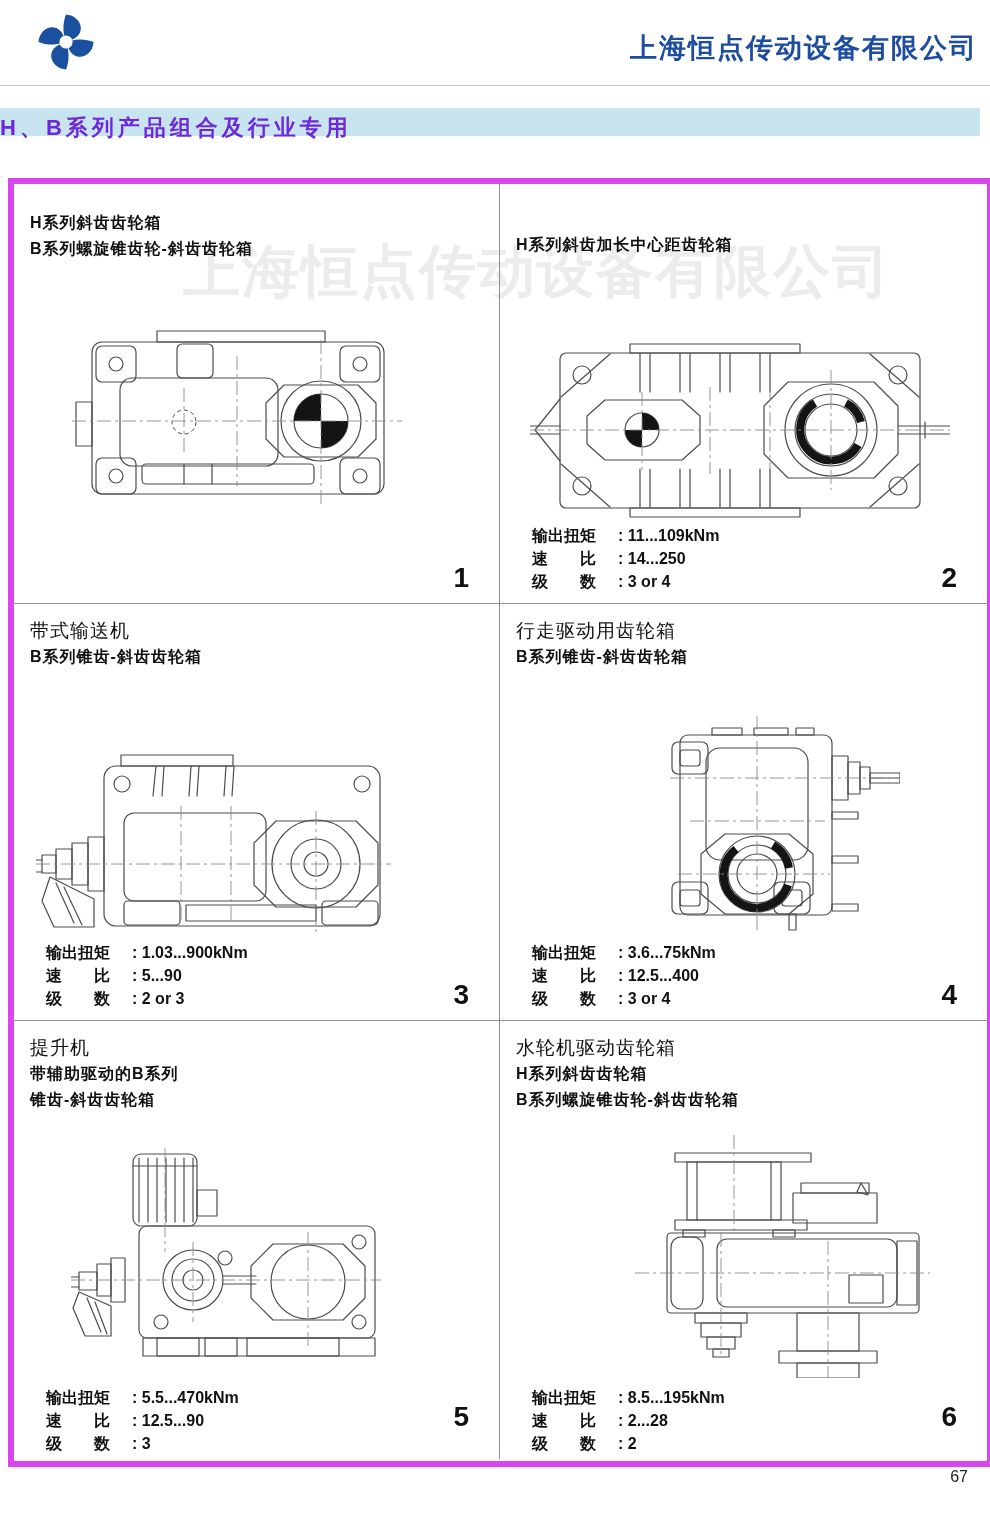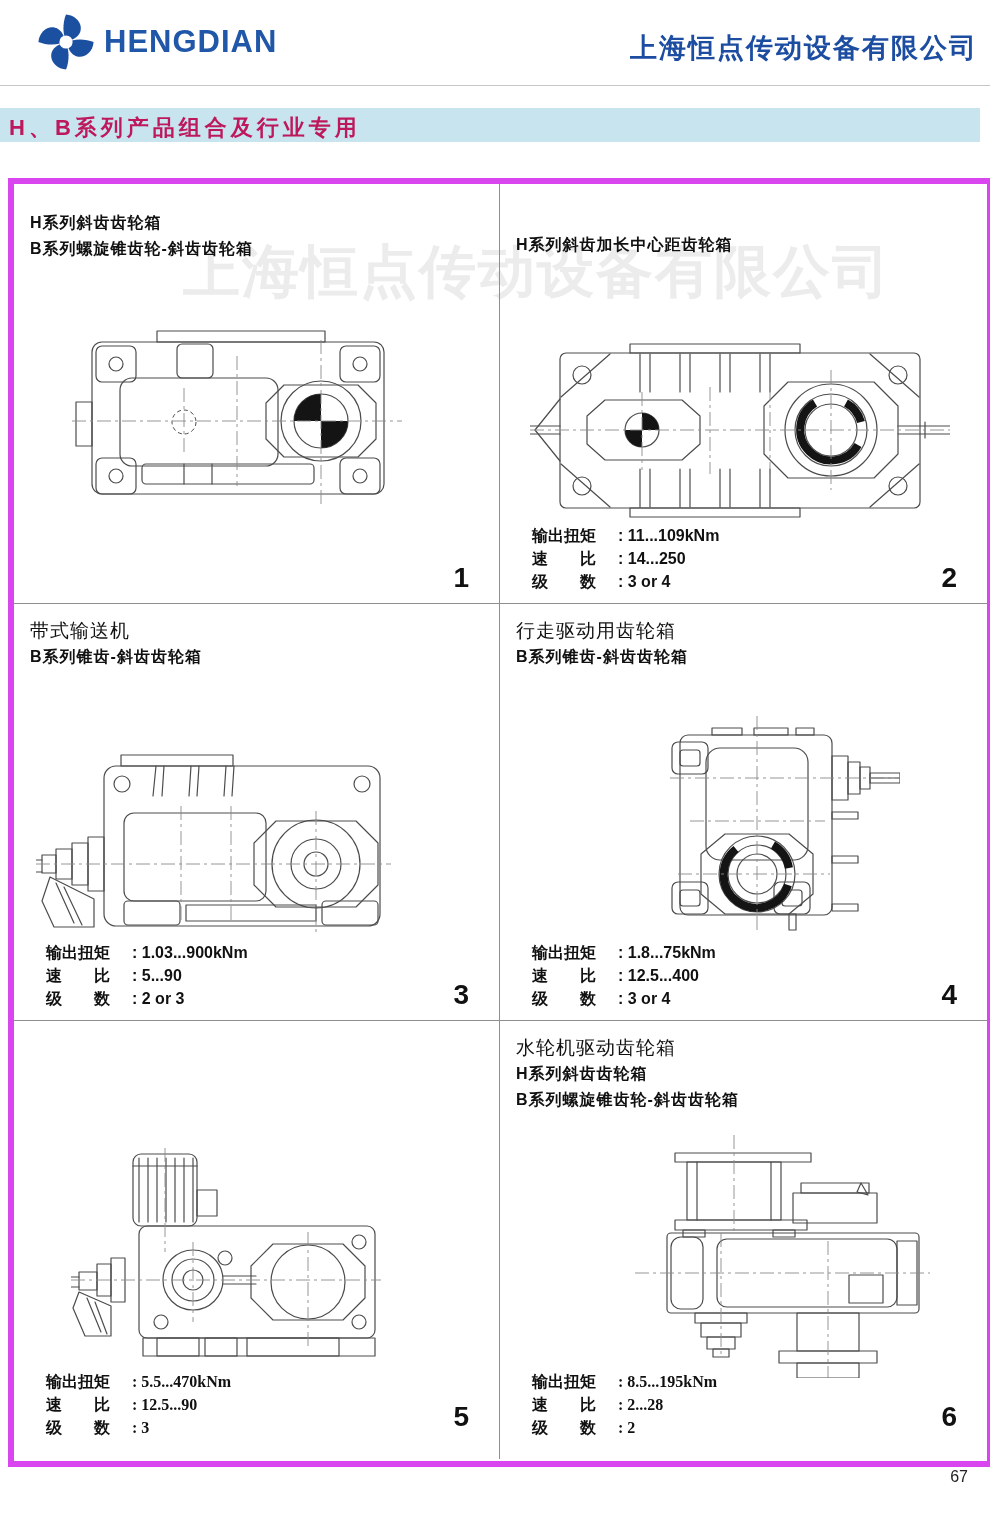--- a/index.html
+++ b/index.html
@@ -5,40 +5,40 @@
   html,body{margin:0;padding:0;background:#fff;}
   .page{position:relative;width:990px;height:1513px;background:#fff;overflow:hidden;
         font-family:"Liberation Sans",sans-serif;color:#111;}
   
   .logo{position:absolute;left:36px;top:10px;width:60px;height:64px;}
   .brand{position:absolute;left:104px;top:24px;font-size:31px;font-weight:bold;
          color:#2057a8;letter-spacing:1px;}
   .company{position:absolute;right:12px;top:30px;font-size:27px;font-weight:bold;
            color:#1d4da1;font-family:"Liberation Serif",serif;letter-spacing:2px;}
   .header-rule{position:absolute;left:0;top:85px;width:990px;height:1px;background:#c6c6c6;}
-  .banner{position:absolute;left:0;top:108px;width:980px;height:34px;background:#c7e4ef;
-          font-size:22px;font-weight:bold;line-height:39px;padding-left:9px;
-          letter-spacing:4px;box-sizing:border-box;color:#be185d;}
+  .banner{position:absolute;left:0;top:108px;width:980px;height:28px;background:#c7e4ef;
+          font-size:22px;font-weight:bold;line-height:39px;
+          letter-spacing:4px;box-sizing:border-box;color:#6d28d9;}
   
   .watermark{position:absolute;left:183px;top:234px;font-size:57px;font-weight:bold;
              color:#ececec;letter-spacing:2px;white-space:nowrap;z-index:1;pointer-events:none;}
   
   .grid{position:absolute;left:8px;top:178px;width:973px;height:1277px;
         border:6px solid #d946ef;display:grid;z-index:2;
         grid-template-columns:486px 487px;grid-template-rows:420px 417px 438px;}
   .cell{position:relative;box-sizing:border-box;}
   .cell.br{border-right:1px solid #8f8f8f;}
   .cell.bb{border-bottom:1px solid #8f8f8f;}
   .titleblock{position:absolute;left:16px;top:26px;line-height:26px;}
   .titleblock.t2{top:48px;}
   .titleblock.t3{top:14px;}
   .ptitle{font-size:19px;font-weight:normal;letter-spacing:1px;}
   .psub{font-size:16px;font-weight:bold;letter-spacing:1px;}
   .specs{position:absolute;left:32px;bottom:10px;}
-  .specs.row3{bottom:20px;font-family:Liberation Serif, serif;}
+  .specs.row3{bottom:4px;}
   .spec-row{font-size:16px;font-weight:bold;line-height:23px;white-space:pre;}
   .spec-label{display:inline-block;min-width:86px;}
   .pnum{position:absolute;right:30px;bottom:9px;font-size:28px;font-weight:bold;}
   .pnum.row3{bottom:26px;}
   .drawing{position:absolute;}
   
   .ln{fill:none;stroke:#4c4c4c;stroke-width:1.2;stroke-linejoin:round;stroke-linecap:round;}
   .dash{fill:none;stroke:#4c4c4c;stroke-width:1;stroke-dasharray:4 3;}
   .cl{fill:none;stroke:#8a8a8a;stroke-width:0.9;stroke-dasharray:14 4 3 4;}
   .fillb{fill:#141414;stroke:none;}
@@ -52,21 +52,20 @@
 
   <svg class="logo" viewBox="0 0 100 100">
     <g fill="#1b4f9f">
       <path d="M50 4 C74 6 84 32 64 44 L52 50 C44 40 44 18 50 4 Z"></path>
       <path d="M50 4 C74 6 84 32 64 44 L52 50 C44 40 44 18 50 4 Z" transform="rotate(90,50,50)"></path>
       <path d="M50 4 C74 6 84 32 64 44 L52 50 C44 40 44 18 50 4 Z" transform="rotate(180,50,50)"></path>
       <path d="M50 4 C74 6 84 32 64 44 L52 50 C44 40 44 18 50 4 Z" transform="rotate(270,50,50)"></path>
     </g>
     <circle cx="50" cy="50" r="11" fill="#ffffff"></circle>
   </svg>
-  <div class="brand">HENGDIAN</div>
   <div class="company">上海恒点传动设备有限公司</div>
   <div class="header-rule"></div>
   <div class="banner">H、B系列产品组合及行业专用</div>
 
   <div class="watermark">上海恒点传动设备有限公司</div>
 
   <div class="grid">
 
     <div class="cell br bb">
       <div class="titleblock">
@@ -259,28 +258,33 @@
         <path d="M86 143 A33 33 0 1 0 138 179" class="arcb"></path>
         <path d="M123 139 A33 33 0 0 1 139 162" class="arcb"></path>
         <g class="cl">
           <line x1="107" y1="10" x2="107" y2="228"></line>
           <line x1="20" y1="72" x2="250" y2="72"></line>
           <line x1="28" y1="168" x2="180" y2="168"></line>
           <line x1="40" y1="115" x2="175" y2="115"></line>
         </g>
       </svg>
       <div class="specs">
-        <div class="spec-row"><span class="spec-label">输出扭矩</span><span>: 1.8...75kNm</span></div>
+        <div class="spec-row"><span class="spec-label">输出扭矩</span><span>: 3.6...75kNm</span></div>
         <div class="spec-row"><span class="spec-label">速　　比</span><span>: 12.5...400</span></div>
         <div class="spec-row"><span class="spec-label">级　　数</span><span>: 3 or 4</span></div>
       </div>
       <div class="pnum">4</div>
     </div>
 
     <div class="cell br">
+      <div class="titleblock t3">
+        <div class="ptitle">提升机</div>
+        <div class="psub">带辅助驱动的B系列</div>
+        <div class="psub">锥齿-斜齿齿轮箱</div>
+      </div>
       <svg class="drawing" style="left:57px;top:125px;" width="310" height="218" viewBox="0 0 310 218">
         <g class="ln">
           <rect x="62" y="8" width="64" height="72" rx="8"></rect>
           <line x1="62" y1="20" x2="126" y2="20"></line>
           <line x1="68" y1="12" x2="68" y2="76"></line>
             <line x1="77" y1="12" x2="77" y2="76"></line>
           <line x1="86" y1="12" x2="86" y2="76"></line>
             <line x1="95" y1="12" x2="95" y2="76"></line>
           <line x1="104" y1="12" x2="104" y2="76"></line>
             <line x1="113" y1="12" x2="113" y2="76"></line>

